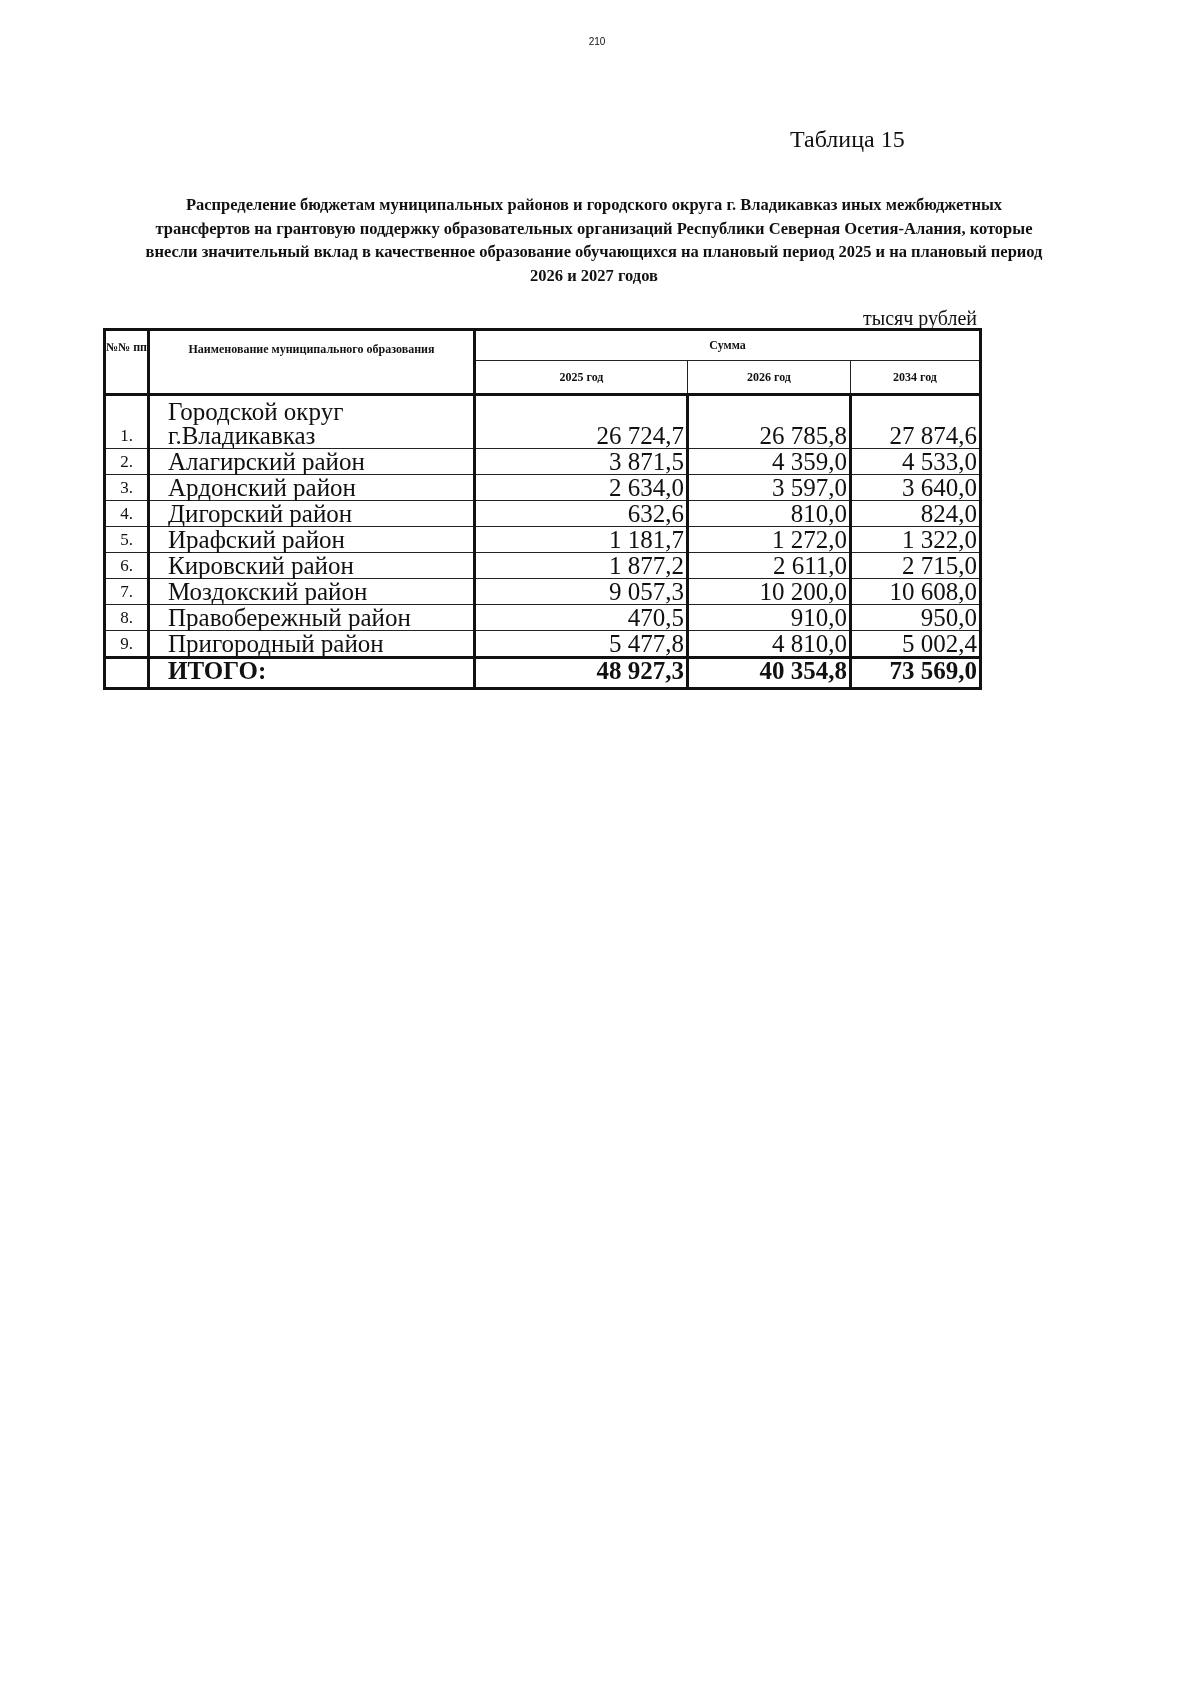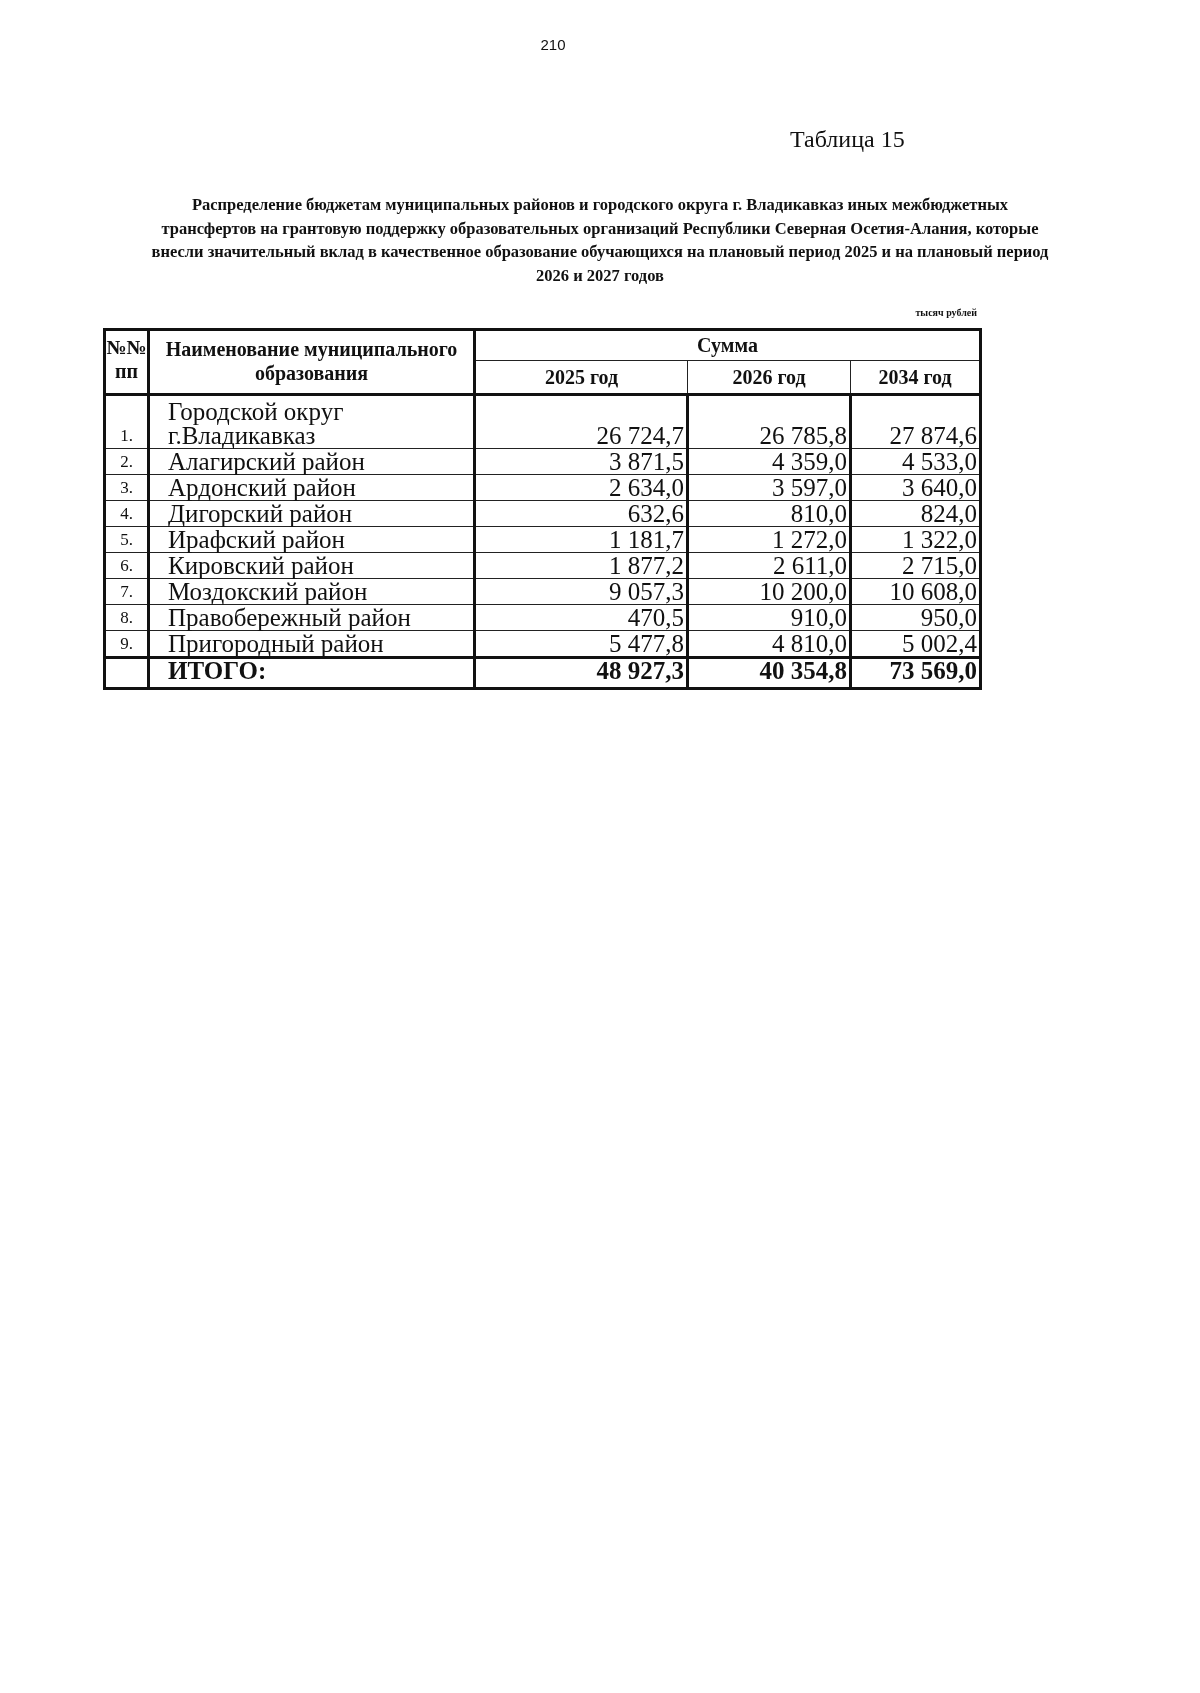--- a/index.html
+++ b/index.html
@@ -14,63 +14,63 @@
       font-family: "Liberation Serif", serif;
       color: #111111;
     }
     .page-number {
       position: absolute;
       top: 36px;
       left: 0;
       width: 1106px;
       text-align: center;
       font-family: "Liberation Sans", sans-serif;
-      font-size: 15px;
+      font-size: 10px;
+      padding-left: 44px;
     }
     .table-label {
       position: absolute;
       top: 126px;
       left: 790px;
       font-size: 24px;
     }
     .doc-title {
       position: absolute;
       top: 193px;
-      left: 150px;
+      left: 144px;
       width: 900px;
       text-align: center;
       font-weight: bold;
       font-size: 16.5px;
       line-height: 23.5px;
     }
     .units {
       position: absolute;
       top: 307px;
       left: 860px;
       width: 117px;
       text-align: right;
-      font-size: 10px;
-      font-weight: bold;
+      font-size: 20px;
     }
     table.grid {
       position: absolute;
       top: 328px;
       left: 103px;
       border-collapse: collapse;
       table-layout: fixed;
       width: 878px;
       border: 3px solid #111;
     }
     table.grid td, table.grid th {
       border: 1px solid #222;
       padding: 0;
     }
     th {
       font-weight: bold;
-      font-size: 20px;
+      font-size: 12px;
       text-align: center;
     }
     .col-num { width: 44px; }
     .col-name { width: 326px; }
     .col-y1 { width: 213px; }
     .col-y2 { width: 163px; }
     .col-y3 { width: 130px; }
 
     .thick-left { border-left: 3px solid #111 !important; }
     .thick-bottom { border-bottom: 3px solid #111 !important; }

